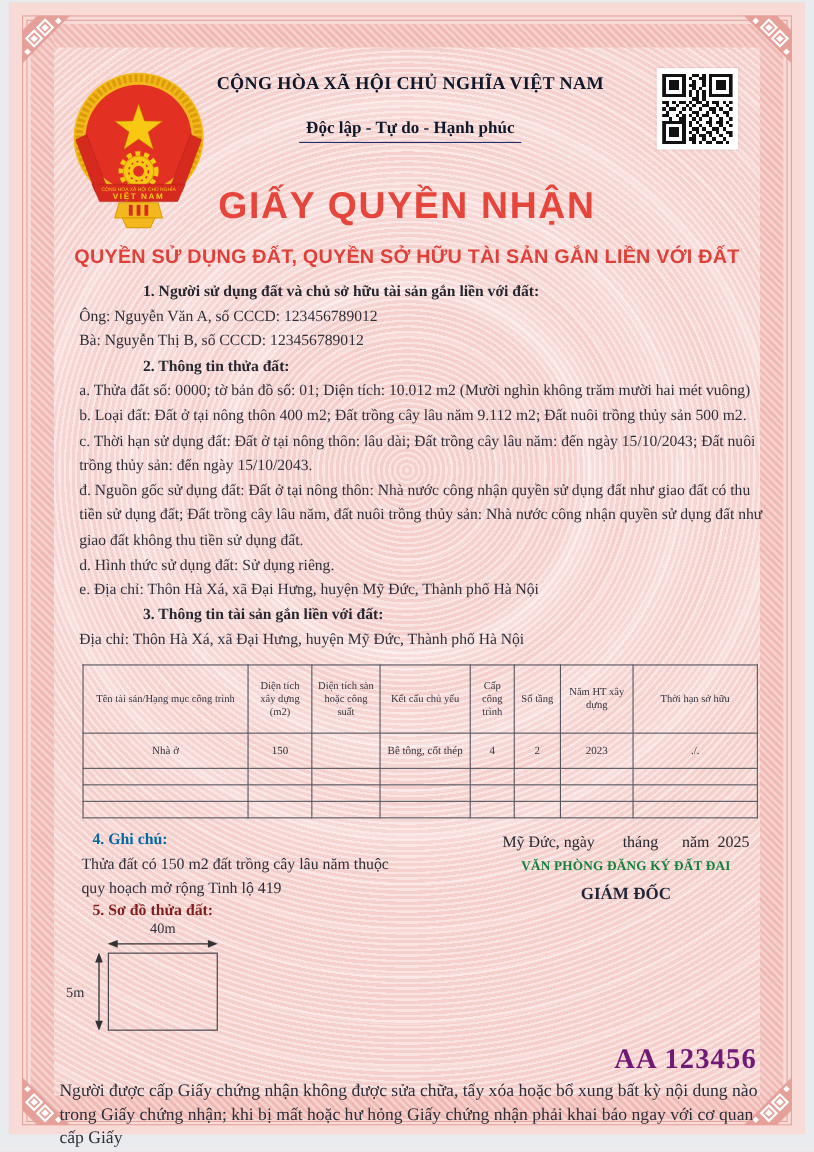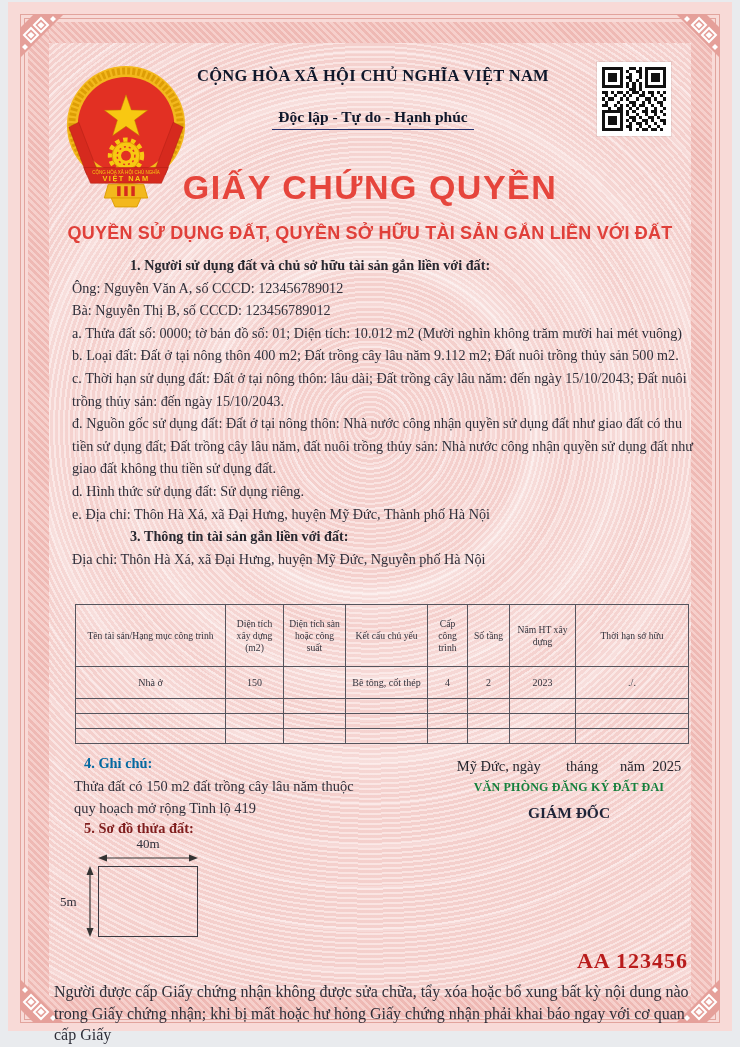--- a/index.html
+++ b/index.html
@@ -100,22 +100,22 @@
     font-weight:bold; color:#7f1d1d; padding-left:10px; }
   .diagram { position:absolute; left:50px; top:834px; width:200px; height:106px; }
   .dim-label { position:absolute; font-size:13px; color:#2f2f3a; }
   .label-20m { left:40px; top:0; width:100px; text-align:center; }
   .label-5m  { left:2px; top:58px; width:22px; }
   .h-arrow { position:absolute; left:40px; top:16px; }
   .v-arrow { position:absolute; left:26px; top:30px; }
   .plot-rect { position:absolute; left:40px; top:30px; width:100px; height:71px;
     border:1.3px solid #3a3a42; }
 
-  .serial { position:absolute; right:44px; top:946px; font-size:22px; font-weight:bold;
-    letter-spacing:1px; color:#b91c1c; }
+  .serial { position:absolute; right:44px; top:946px; font-size:26px; font-weight:bold;
+    letter-spacing:1px; color:#701a75; }
   .footer-note { position:absolute; left:46px; top:979px; width:644px;
     font-size:16px; line-height:21.5px; color:#2e2e38; }
 </style>
 </head>
 <body>
 
 <div class="paper">
   <div class="guilloche1"></div>
   <div class="guilloche2"></div>
 
@@ -197,35 +197,36 @@
         <path fill="#111" d="M0 0h7v7H0zM1 1v5h5V1z"></path>
         <rect x="2" y="2" width="3" height="3" fill="#111"></rect>
         <path fill="#111" d="M14 0h7v7h-7zM15 1v5h5V1z"></path>
         <rect x="16" y="2" width="3" height="3" fill="#111"></rect>
         <path fill="#111" d="M0 14h7v7H0zM1 15v5h5v-5z"></path>
         <rect x="2" y="16" width="3" height="3" fill="#111"></rect>
         <path fill="#111" d="M9 0h2v1H9zM12 0h1v1h-1zM8 1h1v1H8zM11 1h2v1h-2zM9 2h1v1H9zM12 2h1v1h-1zM8 3h2v1H8zM12 3h1v1h-1zM9 4h1v1H9zM11 4h1v1h-1zM8 5h1v1H8zM10 5h1v1h-1zM12 5h1v1h-1zM8 6h1v1H8zM10 6h1v1h-1zM12 6h1v1h-1zM9 7h2v1H9zM12 7h1v1h-1zM0 8h2v1H0zM3 8h1v1H3zM5 8h2v1H5zM8 8h1v1H8zM10 8h2v1h-2zM13 8h1v1h-1zM15 8h2v1h-2zM18 8h1v1h-1zM20 8h1v1h-1zM1 9h1v1H1zM4 9h1v1H4zM7 9h1v1H7zM9 9h1v1H9zM12 9h2v1h-2zM16 9h1v1h-1zM19 9h1v1h-1zM0 10h1v1H0zM2 10h2v1H2zM6 10h1v1H6zM8 10h1v1H8zM11 10h1v1h-1zM14 10h2v1h-2zM17 10h1v1h-1zM20 10h1v1h-1zM1 11h1v1H1zM5 11h1v1H5zM9 11h2v1H9zM13 11h1v1h-1zM15 11h1v1h-1zM18 11h2v1h-2zM0 12h2v1H0zM4 12h1v1H4zM6 12h1v1H6zM8 12h1v1H8zM10 12h1v1h-1zM12 12h2v1h-2zM16 12h1v1h-1zM19 12h1v1h-1zM2 13h1v1H2zM5 13h2v1H5zM9 13h1v1H9zM11 13h1v1h-1zM14 13h1v1h-1zM17 13h1v1h-1zM20 13h1v1h-1zM8 14h1v1H8zM10 14h1v1h-1zM13 14h2v1h-2zM16 14h2v1h-2zM19 14h1v1h-1zM8 15h1v1H8zM11 15h1v1h-1zM14 15h1v1h-1zM17 15h1v1h-1zM20 15h1v1h-1zM9 16h2v1H9zM12 16h1v1h-1zM15 16h2v1h-2zM18 16h1v1h-1zM8 17h1v1H8zM10 17h1v1h-1zM13 17h2v1h-2zM16 17h1v1h-1zM19 17h2v1h-2zM9 18h1v1H9zM11 18h2v1h-2zM14 18h1v1h-1zM17 18h1v1h-1zM20 18h1v1h-1zM8 19h2v1H8zM12 19h1v1h-1zM15 19h1v1h-1zM18 19h1v1h-1zM9 20h1v1H9zM11 20h1v1h-1zM13 20h2v1h-2zM16 20h2v1h-2zM19 20h1v1h-1z"></path>
       </svg>
     </div>
 
-    <div class="cert-title">GIẤY CHỨNG QUYỀN</div>
+    <div class="cert-title">GIẤY QUYỀN NHẬN</div>
     <div class="cert-subtitle">QUYỀN SỬ DỤNG ĐẤT, QUYỀN SỞ HỮU TÀI SẢN GẮN LIỀN VỚI ĐẤT</div>
 
     <div class="body-text">
       <p class="heading">1. Người sử dụng đất và chủ sở hữu tài sản gắn liền với đất:</p>
       <p>Ông: Nguyễn Văn A, số CCCD: 123456789012</p>
       <p>Bà: Nguyễn Thị B, số CCCD: 123456789012</p>
+      <p class="heading">2. Thông tin thửa đất:</p>
       <p>a. Thửa đất số: 0000; tờ bản đồ số: 01; Diện tích: 10.012 m2 (Mười nghìn không trăm mười hai mét vuông)</p>
       <p>b. Loại đất: Đất ở tại nông thôn 400 m2; Đất trồng cây lâu năm 9.112 m2; Đất nuôi trồng thủy sản 500 m2.</p>
       <p>c. Thời hạn sử dụng đất: Đất ở tại nông thôn: lâu dài; Đất trồng cây lâu năm: đến ngày 15/10/2043; Đất nuôi trồng thủy sản: đến ngày 15/10/2043.</p>
       <p>đ. Nguồn gốc sử dụng đất: Đất ở tại nông thôn: Nhà nước công nhận quyền sử dụng đất như giao đất có thu tiền sử dụng đất; Đất trồng cây lâu năm, đất nuôi trồng thủy sản: Nhà nước công nhận quyền sử dụng đất như giao đất không thu tiền sử dụng đất.</p>
       <p>d. Hình thức sử dụng đất: Sử dụng riêng.</p>
       <p>e. Địa chỉ: Thôn Hà Xá, xã Đại Hưng, huyện Mỹ Đức, Thành phố Hà Nội</p>
       <p class="heading">3. Thông tin tài sản gắn liền với đất:</p>
-      <p>Địa chỉ: Thôn Hà Xá, xã Đại Hưng, huyện Mỹ Đức, Nguyễn phố Hà Nội</p>
+      <p>Địa chỉ: Thôn Hà Xá, xã Đại Hưng, huyện Mỹ Đức, Thành phố Hà Nội</p>
     </div>
 
     <table class="asset-table">
       <colgroup>
         <col style="width:150px">
           <col style="width:58px">
           <col style="width:62px">
           <col style="width:82px">
         <col style="width:40px">
           <col style="width:42px">

